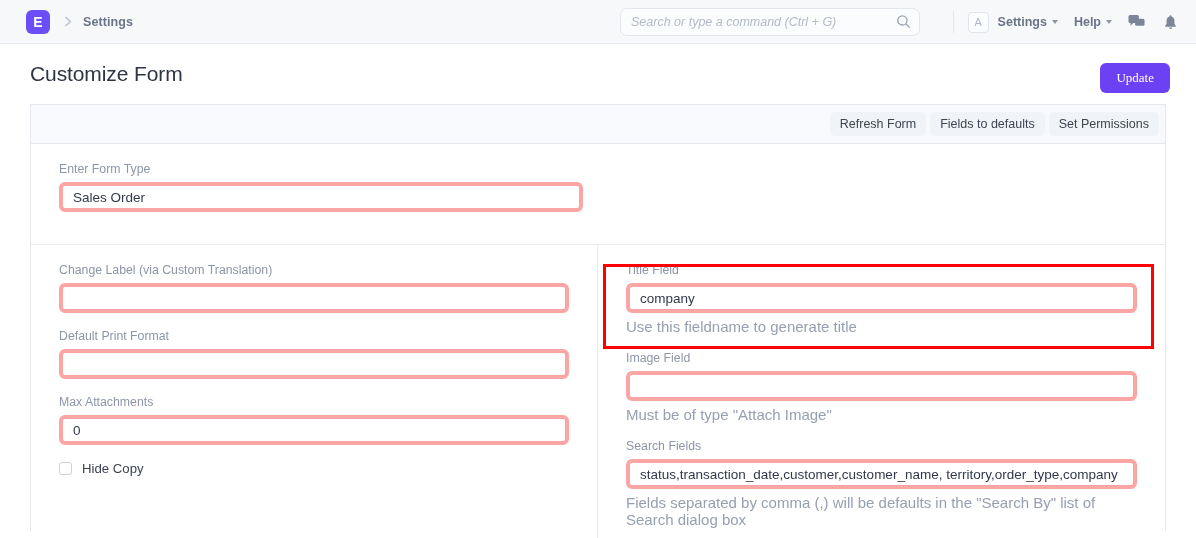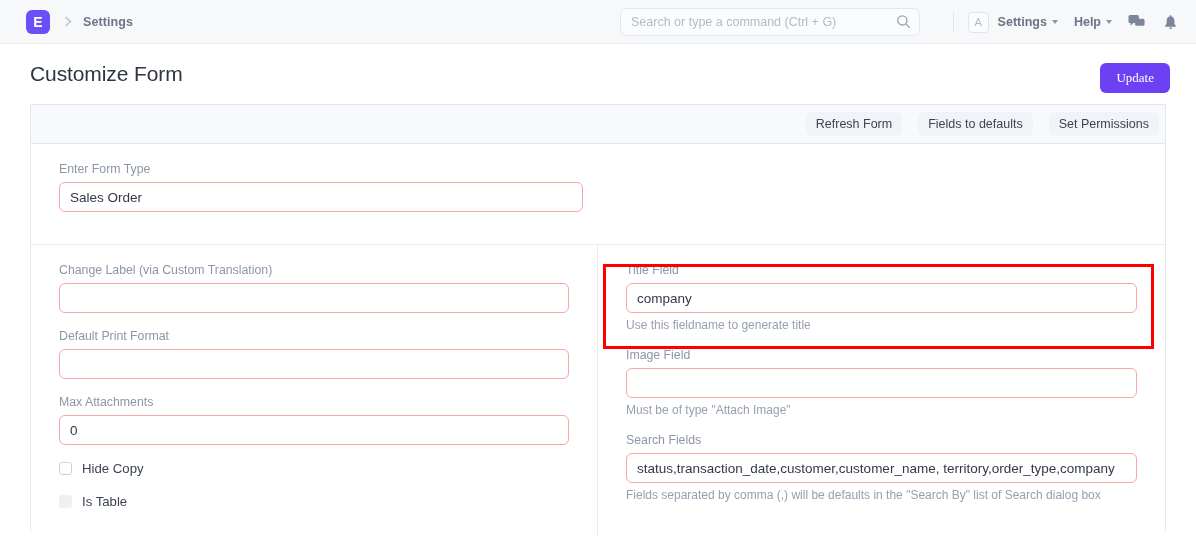--- a/index.html
+++ b/index.html
@@ -48,20 +48,21 @@
   .search-input {
     width: 100%; height: 100%;
     border: 1px solid #e3e7ee;
     border-radius: 7px;
     background: #fbfcfd;
     padding: 0 30px 0 10px;
     font-size: 12.5px;
     font-family: "Liberation Sans", sans-serif;
     color: #4a5260;
     outline: none;
+    font-style: italic;
   }
   .search-input::placeholder { color: #b4bbc7; }
   .search-icon {
     position: absolute; right: 9px; top: 6px;
     width: 15px; height: 15px;
     color: #9aa3b2;
   }
 
   .nav-right {
     position: absolute; right: 14px; top: 0;
@@ -135,21 +136,21 @@
     border-bottom: none;
     background: #fff;
     height: 427px;
   }
   .card-toolbar {
     background: #f7f9fc;
     border-bottom: 1px solid #e4e8ee;
     height: 39px;
     display: flex; align-items: center; justify-content: flex-end;
     padding-right: 6px;
-    gap: 16px;
+    gap: 4px;
   }
   .tool-btn {
     background: #f0f3f8;
     border: none;
     border-radius: 6px;
     font-size: 12.5px;
     font-family: "Liberation Sans", sans-serif;
     color: #3d4552;
     padding: 5px 10px;
     cursor: pointer;
@@ -174,31 +175,31 @@
   .field { margin-bottom: 16px; }
   .field-label {
     font-size: 12.3px;
     color: #8d96a7;
     margin-bottom: 6px;
     display: block;
   }
   .field-input {
     width: 100%;
     height: 30px;
-    border: 1px solid #fca5a5;
+    border: 4px solid #fca5a5;
     border-radius: 6px;
     background: #fff;
     padding: 0 10px;
     font-size: 13.5px;
     font-family: "Liberation Sans", sans-serif;
     color: #32394a;
     outline: none;
   }
   .field-help {
-    font-size: 12px;
+    font-size: 15px;
     color: #97a0b0;
     margin-top: 5px;
   }
 
   .topfield { max-width: 524px; }
   .leftfield { max-width: 524px; }
 
   .check-row {
     display: flex; align-items: center;
     margin-bottom: 18px;
@@ -318,24 +319,20 @@
         <div class="field leftfield">
           <label class="field-label">Max Attachments</label>
           <input class="field-input" value="0" style="">
         </div>
 
         <div class="check-row">
           <span class="cb"></span>
           <span class="check-label">Hide Copy</span>
         </div>
 
-        <div class="check-row">
-          <span class="cb disabled"></span>
-          <span class="check-label">Is Table</span>
-        </div>
       </div>
 
       <div class="col">
         <div class="field">
           <label class="field-label">Title Field</label>
           <input class="field-input" value="company" style="">
           <div class="field-help">Use this fieldname to generate title</div>
         </div>
 
         <div class="field">

